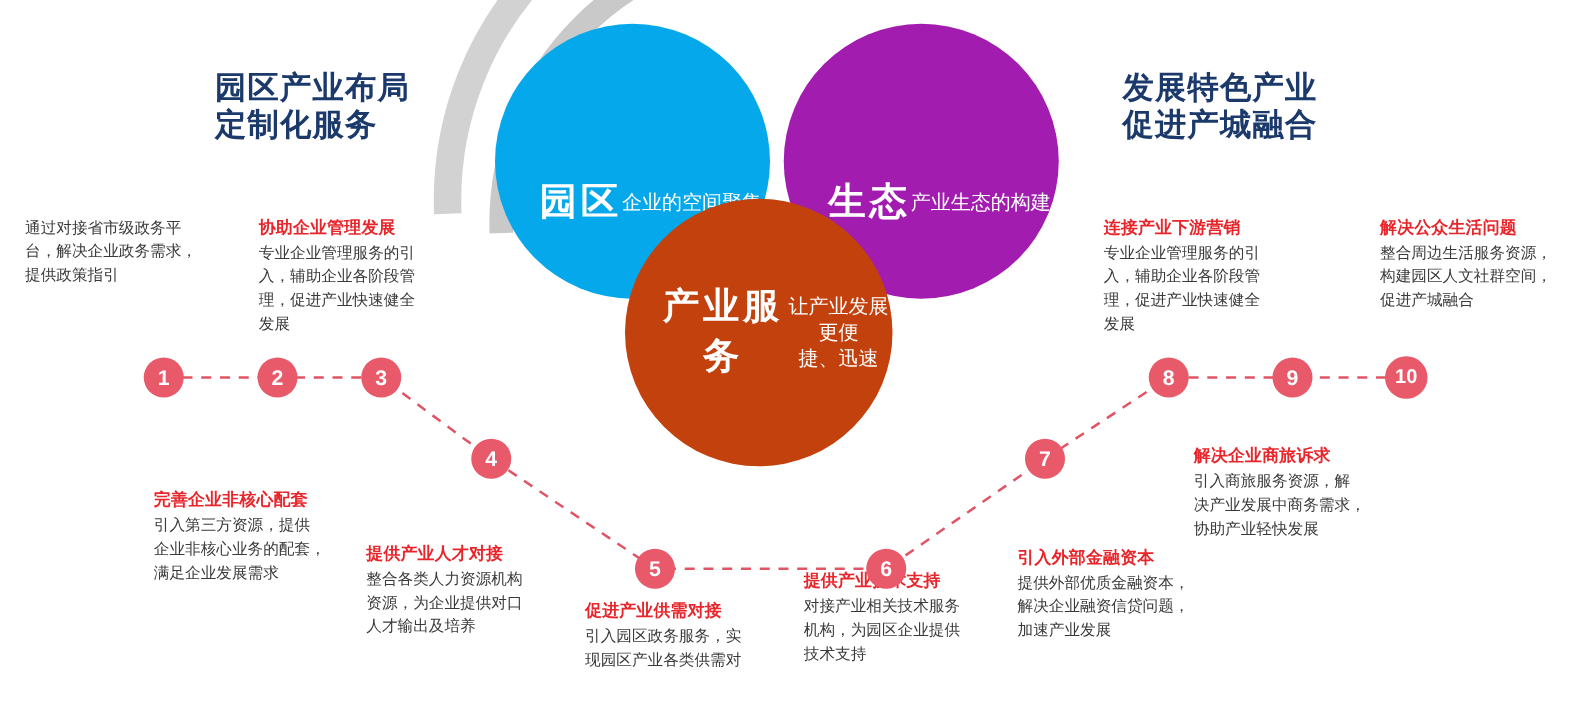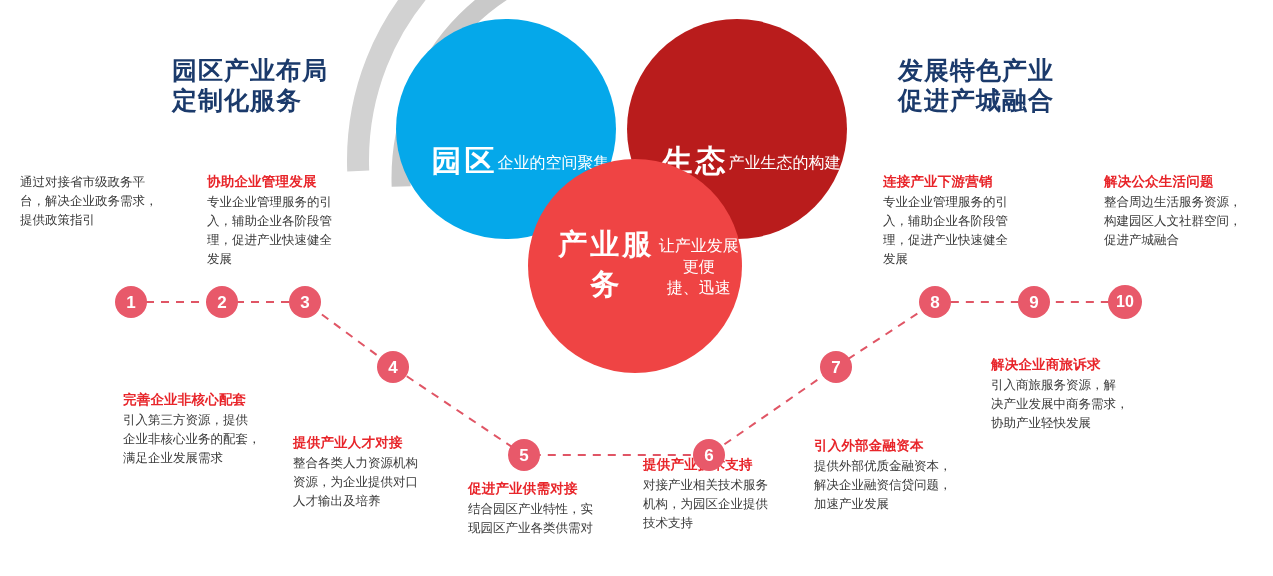--- a/index.html
+++ b/index.html
@@ -40,28 +40,28 @@
   .bigcircle .bc-sub{font-weight:normal;}
 
   #circle-park{
     left:396px;top:19px;width:220px;height:220px;background:#05a8ea;z-index:4;
   }
   #circle-park .bc-title{font-size:30px;margin-bottom:4px;}
   #circle-park .bc-sub{font-size:16px;line-height:20px;}
   #circle-park .bc-inner{margin-top:68px;}
 
   #circle-eco{
-    left:627px;top:19px;width:220px;height:220px;background:#b91c1c;z-index:4;
+    left:627px;top:19px;width:220px;height:220px;background:#a21caf;z-index:4;
   }
   #circle-eco .bc-title{font-size:30px;margin-bottom:4px;}
   #circle-eco .bc-sub{font-size:16px;line-height:20px;}
   #circle-eco .bc-inner{margin-top:68px;}
 
   #circle-service{
-    left:528px;top:159px;width:214px;height:214px;background:#ef4444;z-index:5;align-items:flex-end;
+    left:500px;top:159px;width:214px;height:214px;background:#c2410c;z-index:5;align-items:flex-end;
   }
   #circle-service .bc-title{font-size:29px;margin-bottom:3px;}
   #circle-service .bc-sub{font-size:16px;line-height:21px;}
 
   .bc-inner{display:flex;flex-direction:row;align-items:center;margin-left:29px;}
 
   
   .step-badge{
     position:absolute;z-index:7;
     width:32px;height:32px;border-radius:50%;
@@ -180,39 +180,39 @@
 
   <div class="block" style="left:293px;top:434px;width:180px;">
     <p class="b-title">提供产业人才对接</p>
     <p class="b-body" style="white-space:pre-line;">整合各类人力资源机构
 资源，为企业提供对口
 人才输出及培养</p>
   </div>
 
   <div class="block" style="left:468px;top:480px;width:170px;">
     <p class="b-title">促进产业供需对接</p>
-    <p class="b-body" style="white-space:pre-line;">结合园区产业特性，实
+    <p class="b-body" style="white-space:pre-line;">引入园区政务服务，实
 现园区产业各类供需对</p>
   </div>
 
   <div class="block" style="left:643px;top:456px;width:172px;">
     <p class="b-title">提供产业技术支持</p>
     <p class="b-body" style="white-space:pre-line;">对接产业相关技术服务
 机构，为园区企业提供
 技术支持</p>
   </div>
 
   <div class="block" style="left:814px;top:437px;width:186px;">
     <p class="b-title">引入外部金融资本</p>
     <p class="b-body" style="white-space:pre-line;">提供外部优质金融资本，
 解决企业融资信贷问题，
 加速产业发展</p>
   </div>
 
-  <div class="block" style="left:991px;top:356px;width:185px;">
+  <div class="block" style="left:955px;top:356px;width:185px;">
     <p class="b-title">解决企业商旅诉求</p>
     <p class="b-body" style="white-space:pre-line;">引入商旅服务资源，解
 决产业发展中商务需求，
 协助产业轻快发展</p>
   </div>
 
   <div class="block" style="left:883px;top:173px;width:180px;">
     <p class="b-title">连接产业下游营销</p>
     <p class="b-body" style="white-space:pre-line;">专业企业管理服务的引
 入，辅助企业各阶段管

